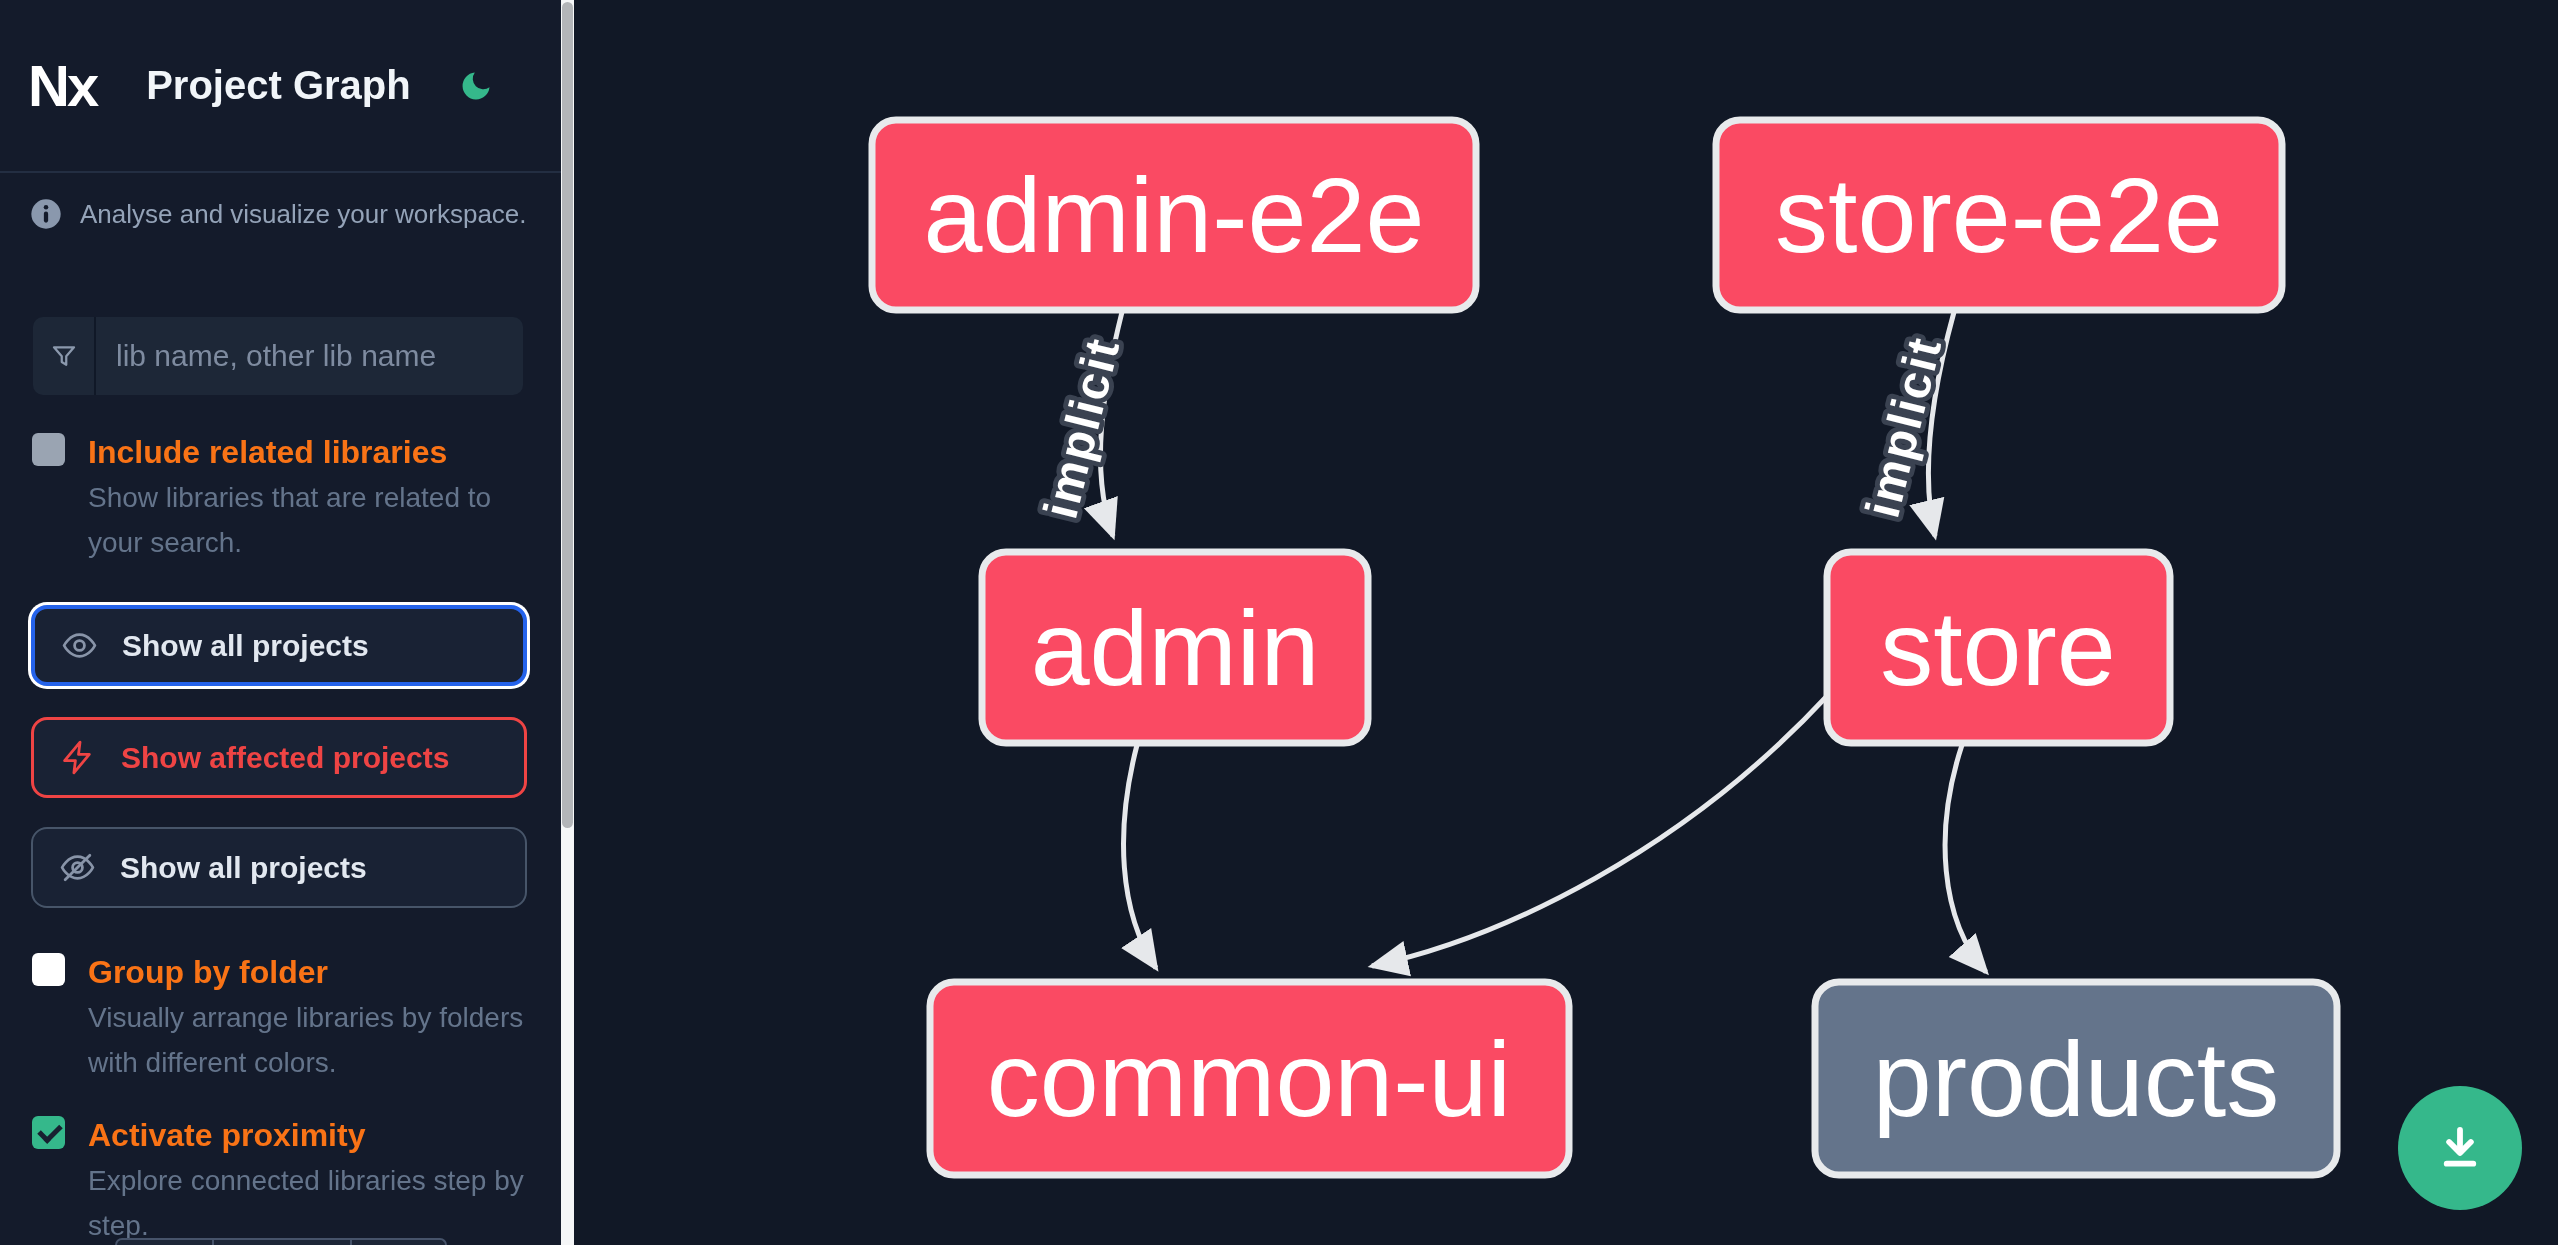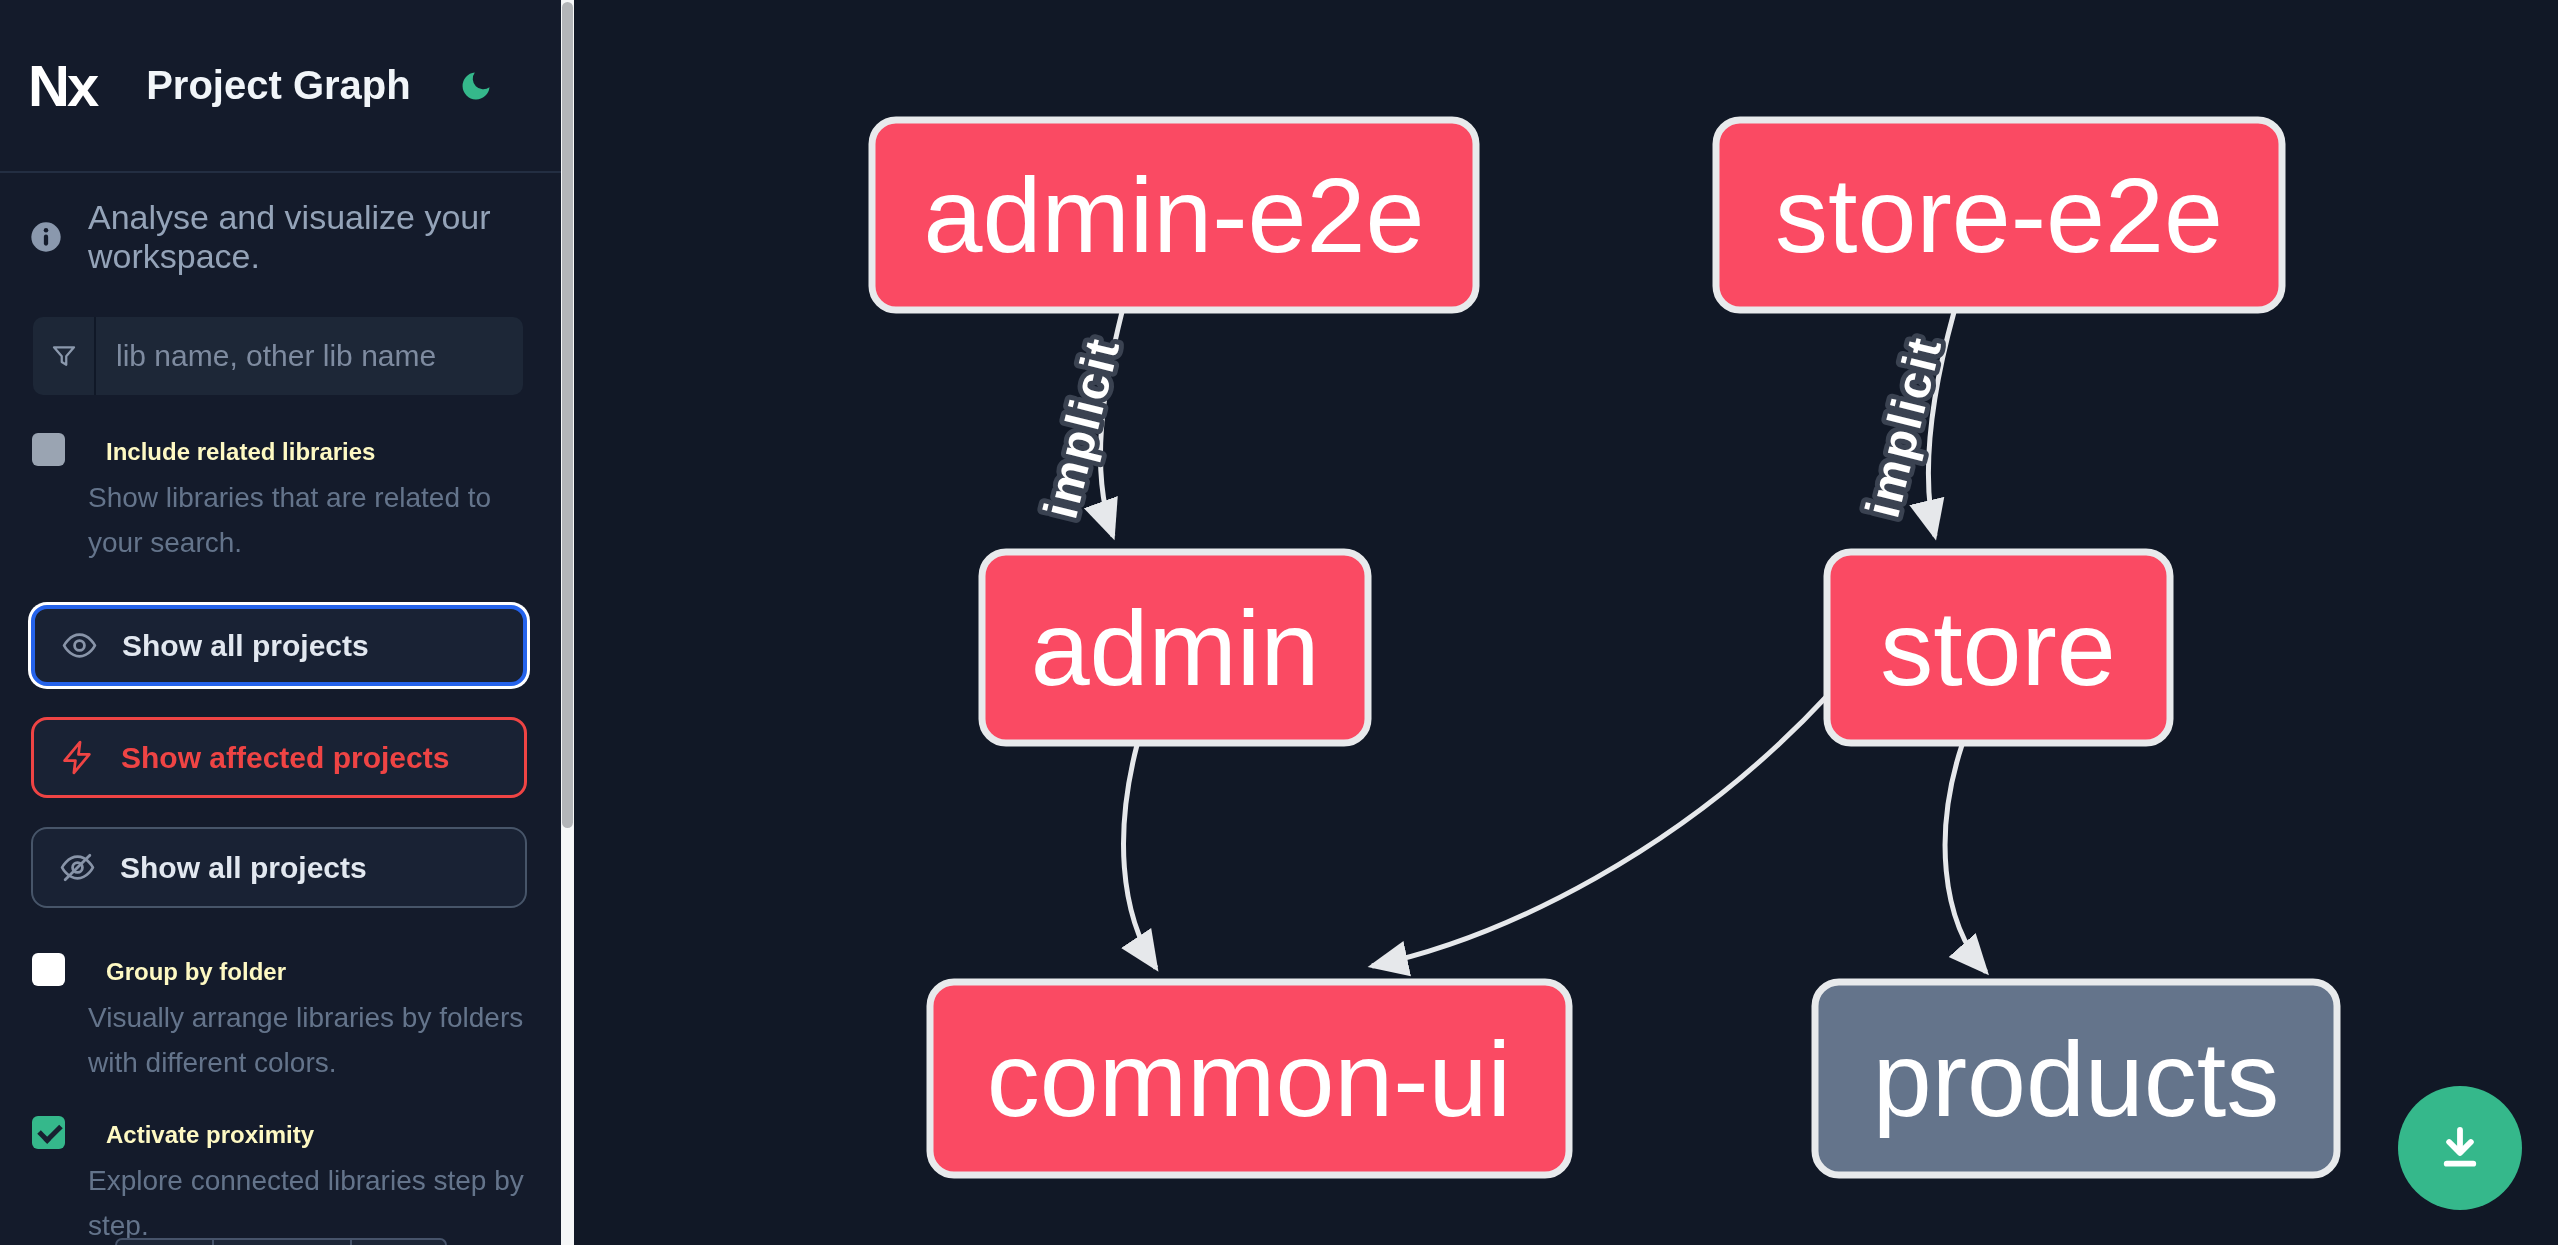--- a/index.html
+++ b/index.html
@@ -26,39 +26,39 @@
     padding:0 67px 0 28px; }
   .logo { font-weight:800; font-size:58px; color:#ffffff; letter-spacing:-3px;
     font-style:normal; }
   .app-title { margin-left:50px; font-size:40px; font-weight:700; color:#f1f5f9; }
   .moon { margin-left:auto; width:36px; height:36px; }
 
   
   .tagline-row { position:absolute; left:30px; top:198px; display:flex;
     align-items:center; }
   .info-icon { width:32px; height:32px; flex:0 0 32px; }
-  .tagline { margin-left:26px; font-size:34px; color:#94a3b8; }
+  .tagline { margin-left:18px; font-size:26px; color:#94a3b8; }
 
   
   .search { position:absolute; left:33px; top:317px; width:490px; height:78px;
     background:#1d2737; border-radius:10px; display:flex; align-items:stretch;
     overflow:hidden; }
   .search .funnel-cell { width:63px; display:flex; align-items:center;
     justify-content:center; border-right:2px solid #101827; }
   .search input { flex:1; background:transparent; border:none; outline:none;
     font-size:30px; color:#cbd5e1; padding:0 20px;
     font-family:"Liberation Sans", sans-serif; }
   .search input::placeholder { color:#7e8ba0; }
 
   
   .toggle { position:absolute; left:32px; width:500px; }
   .toggle .box { position:absolute; left:0; top:0; width:33px; height:33px;
     border-radius:6px; }
   .toggle .texts { margin-left:56px; }
-  .toggle .lbl { font-size:24px; font-weight:700; color:#fef9c3; line-height:38px;margin-left:18px; }
+  .toggle .lbl { font-size:32px; font-weight:700; color:#f97316; line-height:38px; }
   .toggle .desc { font-size:28px; color:#64748b; line-height:45px; width:450px;
     margin-top:4px; }
   .box.unchecked-gray { background:#9aa4b2; }
   .box.unchecked-white { background:#ffffff; }
   .box.checked-green { background:#35b88b; }
   .box.checked-green::after { content:""; position:absolute; left:7px; top:8px;
     width:17px; height:9px; border-left:5px solid #182131;
     border-bottom:5px solid #182131; transform:rotate(-45deg); }
 
   

